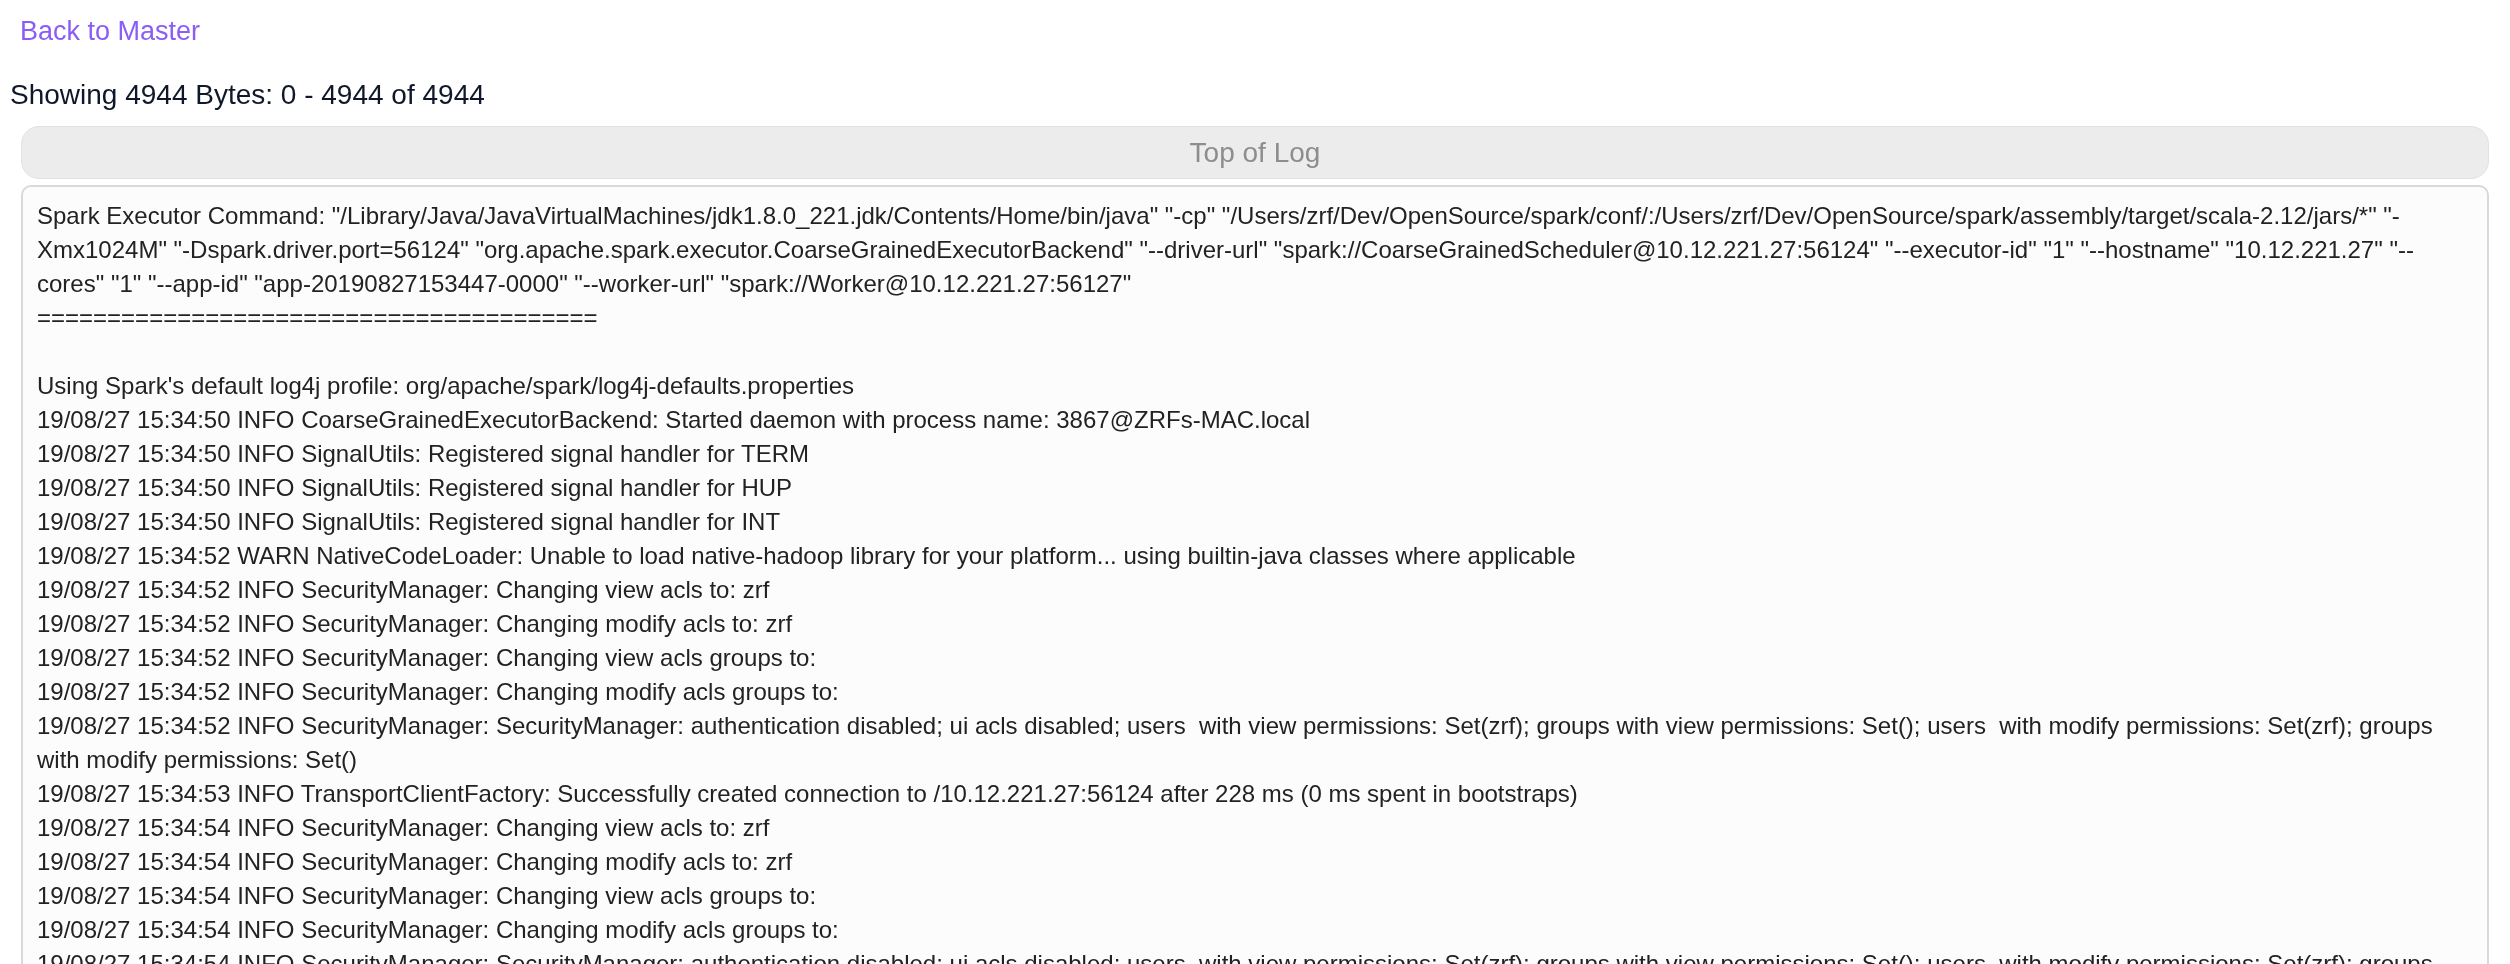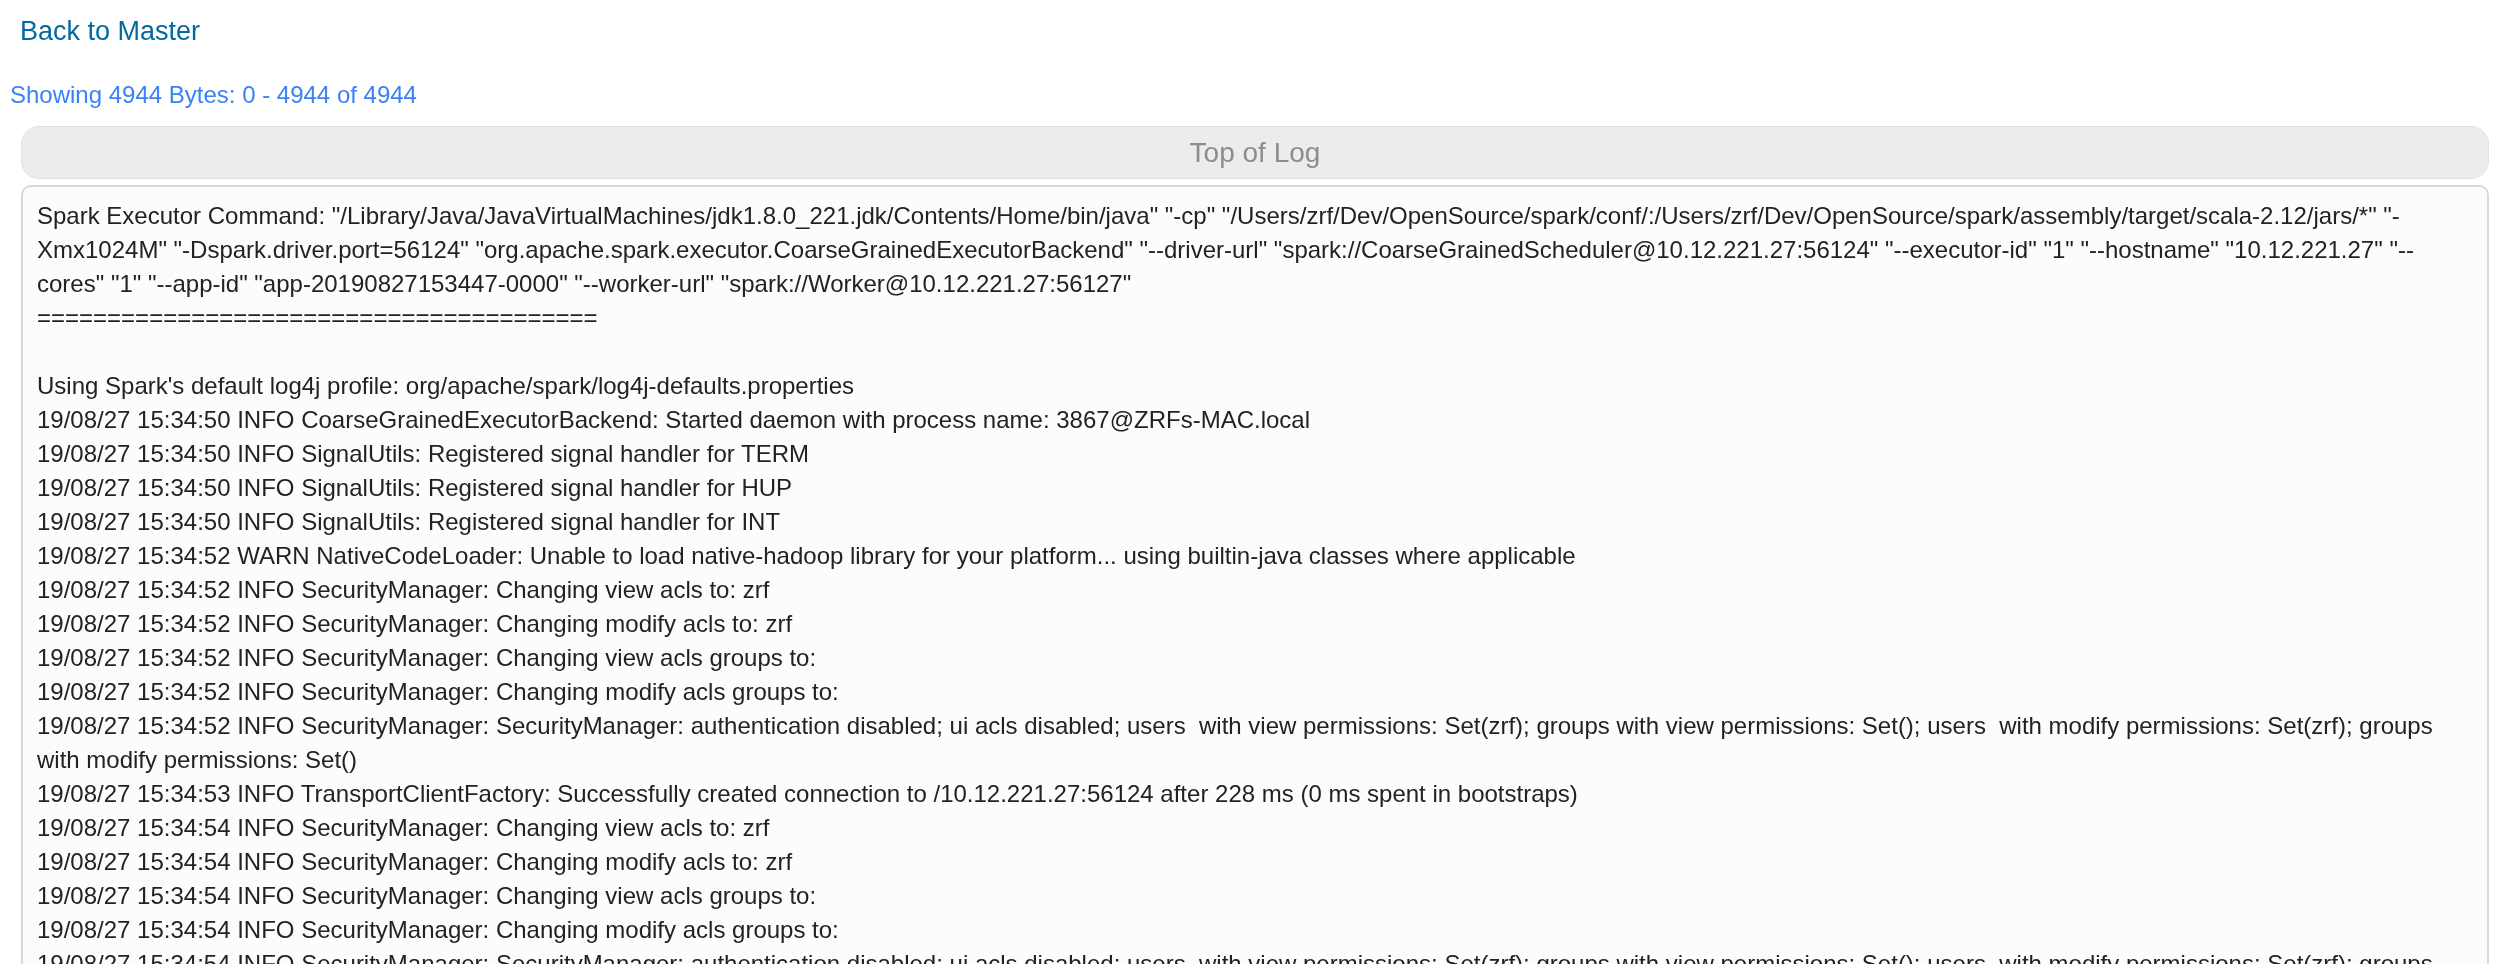--- a/index.html
+++ b/index.html
@@ -13,29 +13,29 @@
     color: #1c1c1c;
   }
   .page {
     padding: 14px 0 0 0;
   }
   .back-link {
     display: inline-block;
     margin: 0 0 0 20px;
     font-size: 27px;
     line-height: 34px;
-    color: #0369a1;
+    color: #8b5cf6;
     text-decoration: none;
     cursor: pointer;
   }
   .byte-range {
     margin: 30px 0 0 10px;
-    font-size: 24px;
+    font-size: 28px;
     line-height: 34px;
-    color: #3b82f6;
+    color: #0f172a;
   }
   .log-header {
     margin: 14px 21px 0 21px;
     height: 53px;
     background: #ececec;
     border: 1px solid #e2e2e2;
     border-radius: 18px;
     display: flex;
     align-items: center;
     justify-content: center;

